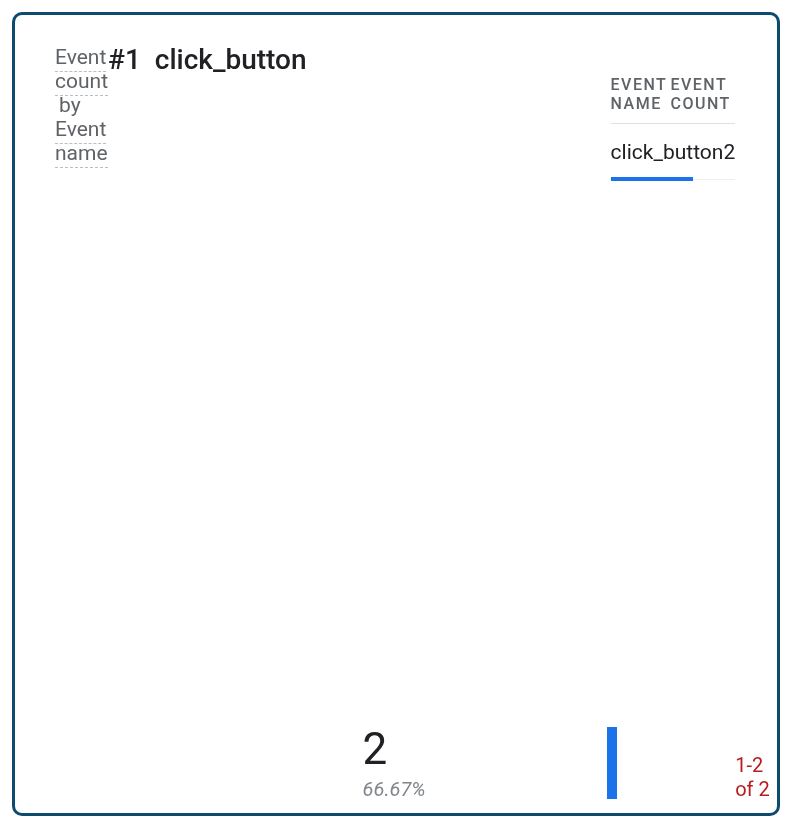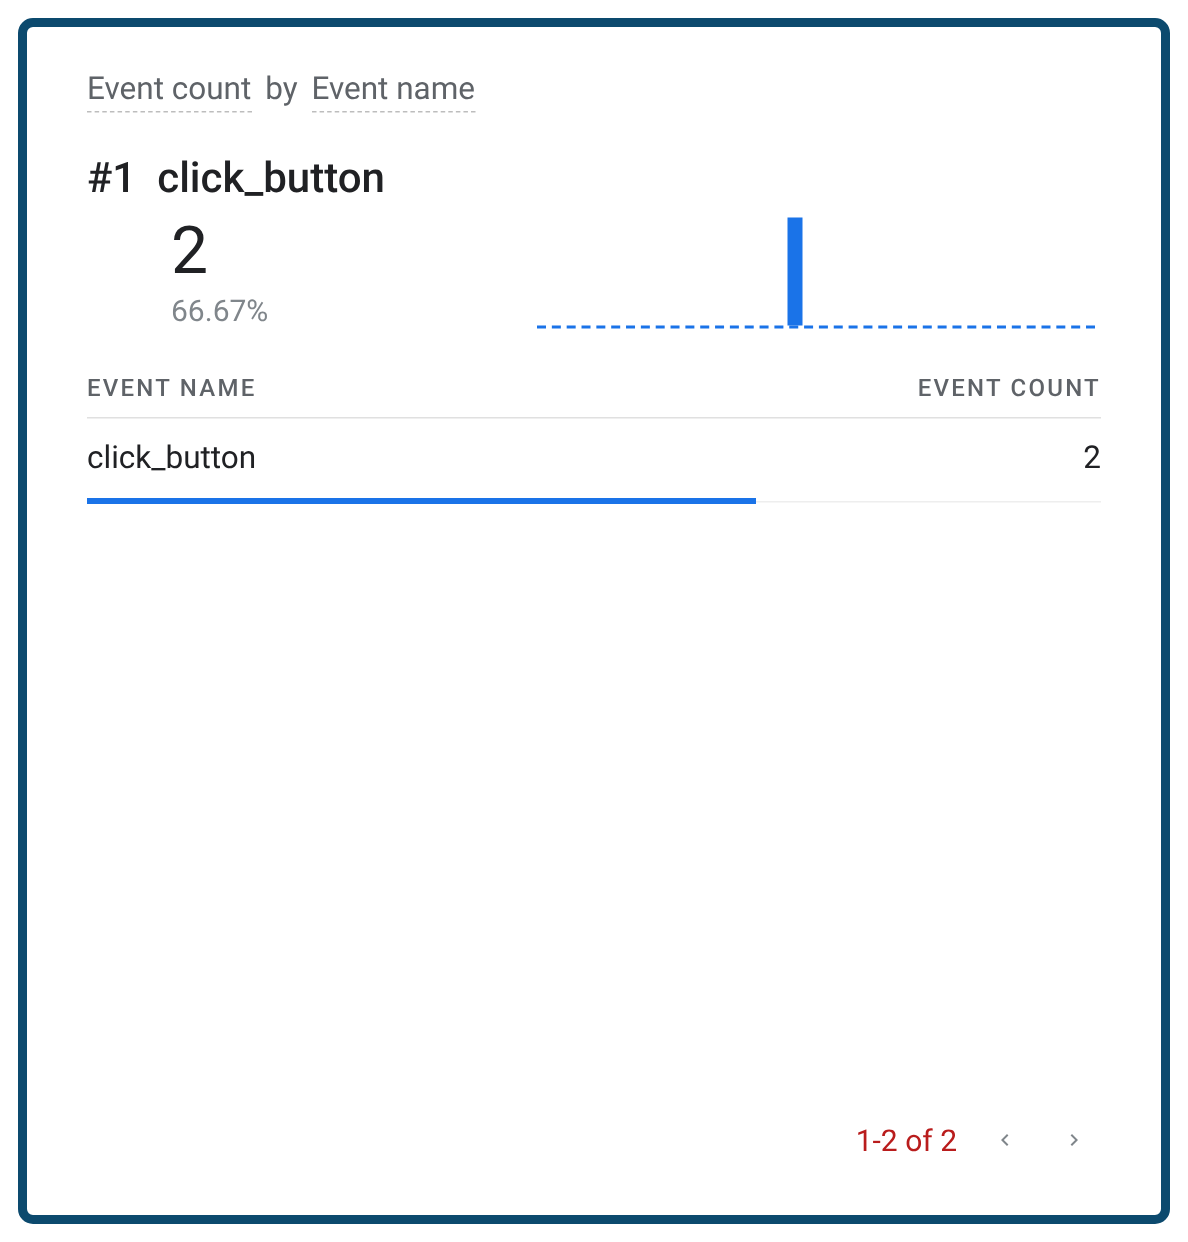--- a/index.html
+++ b/index.html
@@ -8,25 +8,25 @@
       padding: 0;
     }
     body {
       font-family: -apple-system, BlinkMacSystemFont, "Segoe UI", Roboto, Helvetica, Arial, sans-serif;
       background: #fff;
       padding: 12px;
     }
     .card {
       width: 768px;
       height: 804px;
-      border: 6px solid #0c4a6e;
+      border: 3px solid #0c4a6e;
       border-radius: 10px;
-      padding: 30px 40px 36px 40px;
-      display: flex;
-      flex-direction: column;
+      padding: 30px 40px 12px 40px;
+      display: flex;
+      flex-direction: row;
       position: relative;
     }
     .card-title {
       font-size: 21px;
       color: #5f6368;
       font-weight: 400;
       margin-bottom: 32px;
     }
     .dotted {
       border-bottom: 1.5px dashed #bdbdbd;
@@ -67,20 +67,21 @@
     .big-number {
       font-size: 44px;
       font-weight: 400;
       color: #202124;
       line-height: 1;
     }
     .pct {
       font-size: 20px;
       color: #80868b;
       margin-top: 6px;
+      font-style: italic;
     }
     .sparkline {
       flex: 1;
       height: 80px;
       position: relative;
       border-bottom: 2px dashed #1a73e8;
       margin-right: 4px;
     }
     .spark-bar {
       position: absolute;

